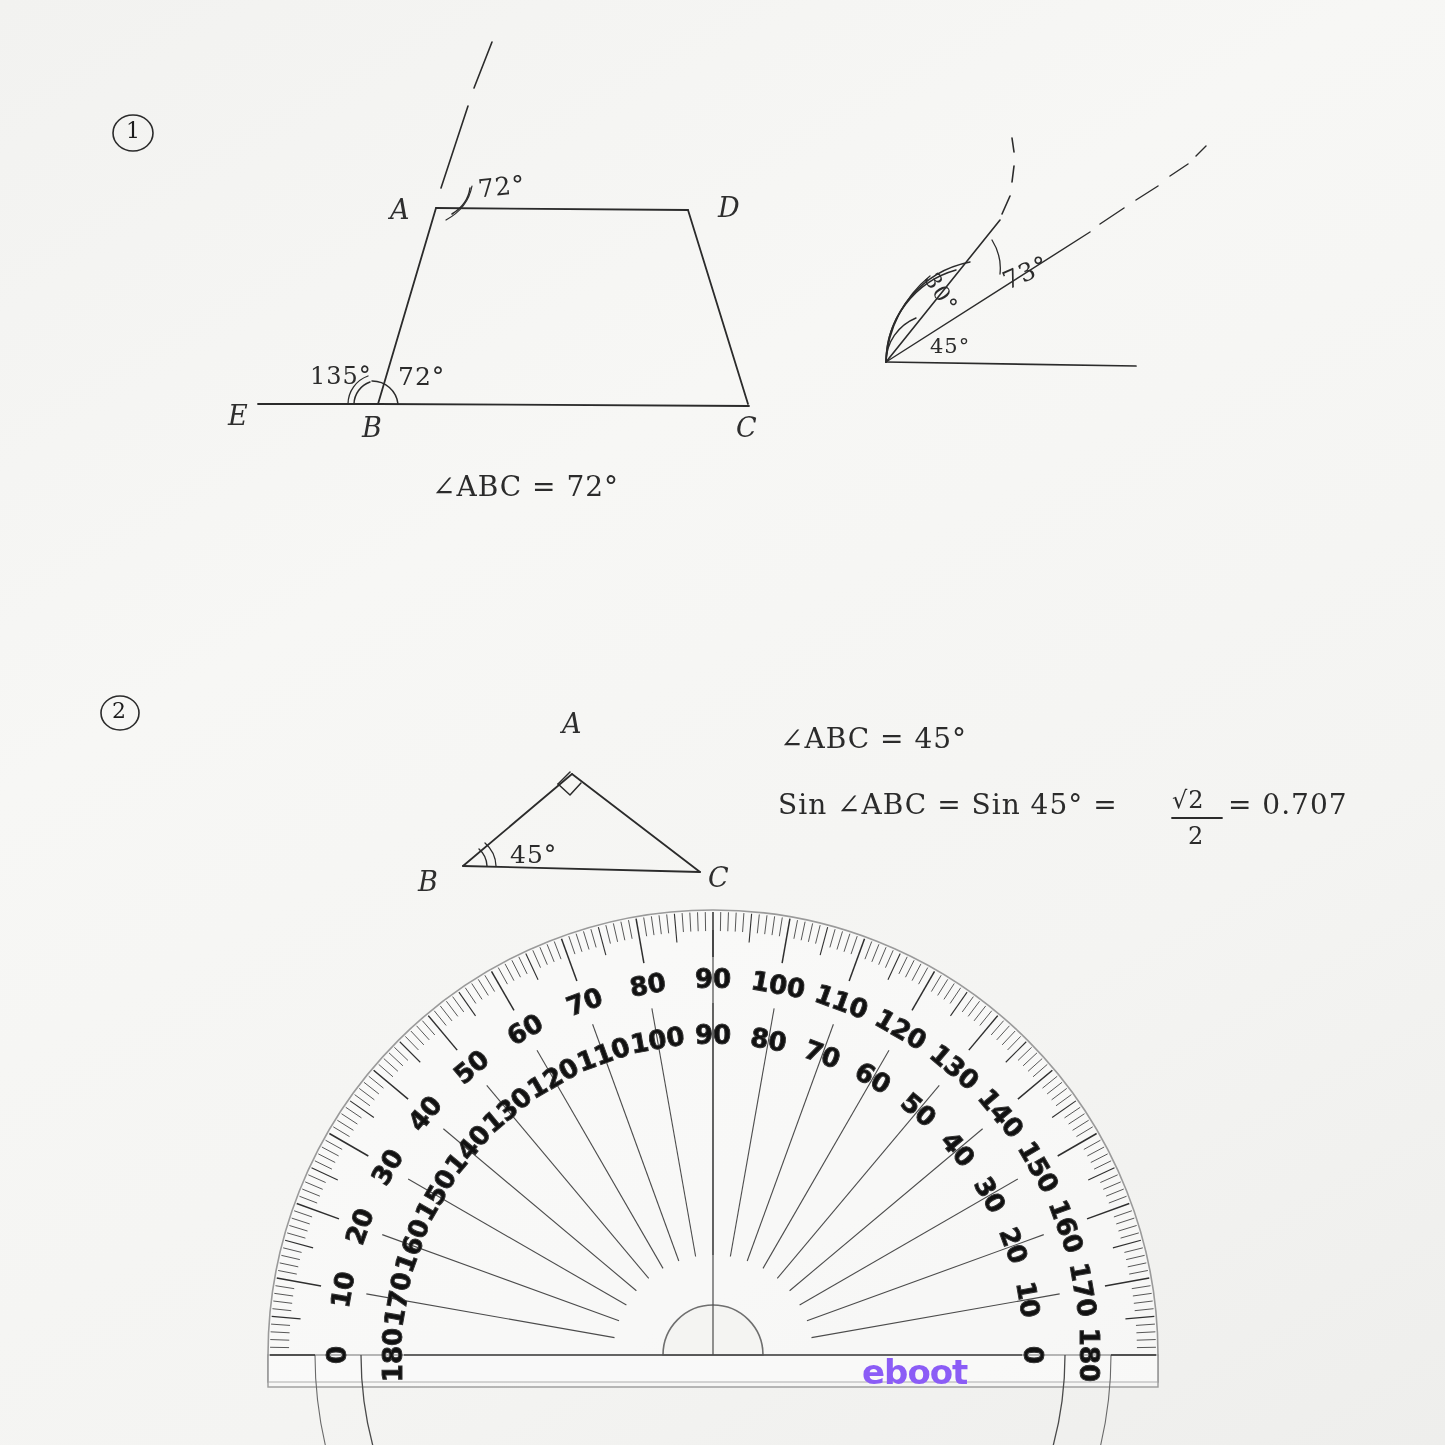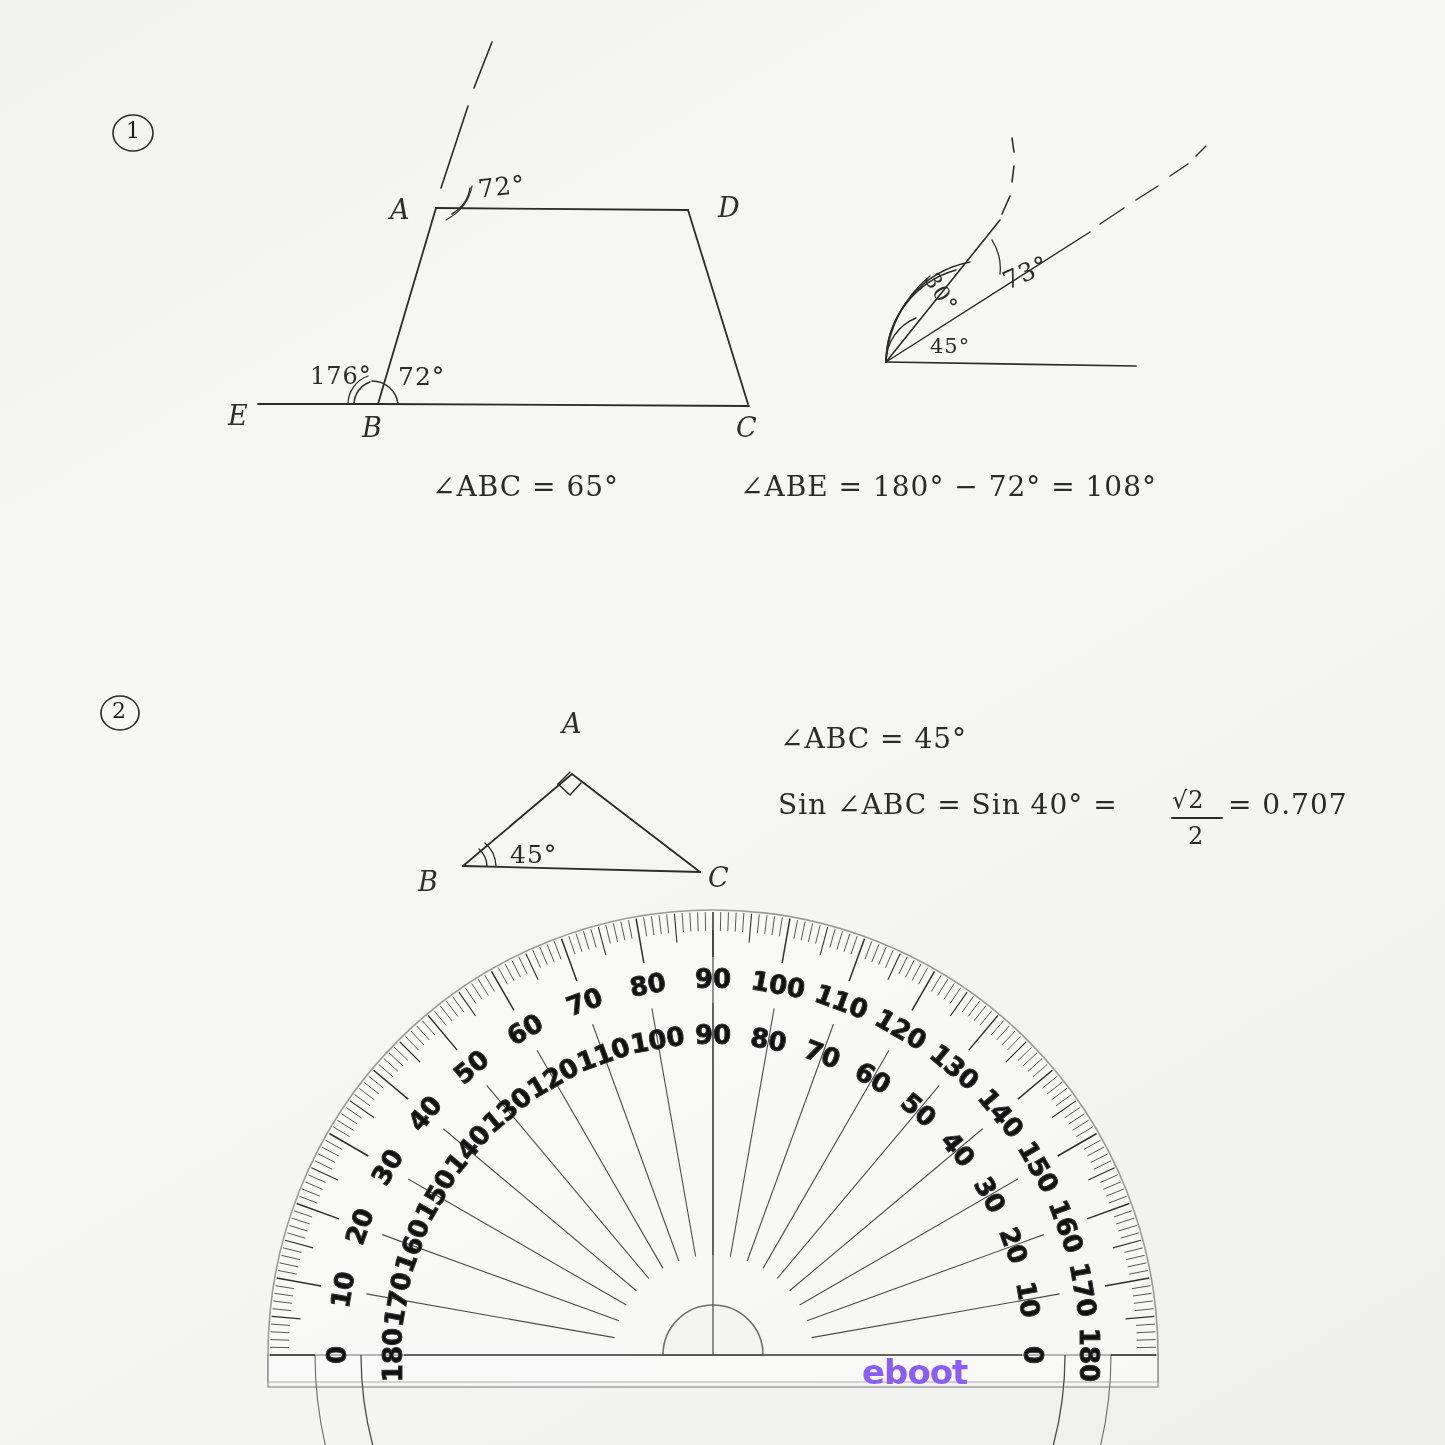--- a/index.html
+++ b/index.html
@@ -376,35 +376,34 @@
   <div class="num" style="left:112px; top:698px; font-size:22px; font-family:'DejaVu Serif',serif; font-weight:400;">2</div>
 
   <div class="lbl" style="left:390px; top:194px; font-size:27px;">A</div>
   <div class="lbl" style="left:718px; top:192px; font-size:27px;">D</div>
   <div class="lbl" style="left:362px; top:412px; font-size:27px;">B</div>
   <div class="lbl" style="left:736px; top:412px; font-size:27px;">C</div>
   <div class="lbl" style="left:228px; top:400px; font-size:27px;">E</div>
 
   <div class="eq" style="left:478px; top:172px; font-size:25px; transform:rotate(-6deg);">72°</div>
   <div class="eq" style="left:398px; top:362px; font-size:25px;">72°</div>
-  <div class="eq" style="left:310px; top:362px; font-size:24px;">176°</div>
+  <div class="eq" style="left:310px; top:362px; font-size:24px;">135°</div>
 
   <div class="eq" style="left:920px; top:280px; font-size:22px; transform:rotate(58deg);">30°</div>
   <div class="eq" style="left:930px; top:334px; font-size:21px;">45°</div>
   <div class="eq" style="left:1002px; top:258px; font-size:25px; transform:rotate(-24deg);">73°</div>
 
-  <div class="eq" style="left:432px; top:470px; font-size:28px;">∠ABC = 65°</div>
-  <div class="eq" style="left:740px; top:470px; font-size:28px;">∠ABE = 180° − 72° = 108°</div>
+  <div class="eq" style="left:432px; top:470px; font-size:28px;">∠ABC = 72°</div>
 
   <div class="lbl" style="left:562px; top:708px; font-size:27px;">A</div>
   <div class="lbl" style="left:418px; top:866px; font-size:27px;">B</div>
   <div class="lbl" style="left:708px; top:862px; font-size:27px;">C</div>
   <div class="eq" style="left:510px; top:840px; font-size:25px;">45°</div>
 
   <div class="eq" style="left:780px; top:722px; font-size:28px;">∠ABC = 45°</div>
-  <div class="eq" style="left:778px; top:788px; font-size:28px;">Sin ∠ABC = Sin 40° =</div>
+  <div class="eq" style="left:778px; top:788px; font-size:28px;">Sin ∠ABC = Sin 45° =</div>
   <div class="eq" style="left:1172px; top:786px; font-size:24px;">√2</div>
   <div class="eq" style="left:1188px; top:822px; font-size:24px;">2</div>
   <div class="eq" style="left:1228px; top:788px; font-size:28px;text-align:right;">= 0.707</div>
 
   <div class="brand" style="left:862px; top:1352px; font-size:34px;">eboot</div>
 
 </div>
 
 </body></html>

